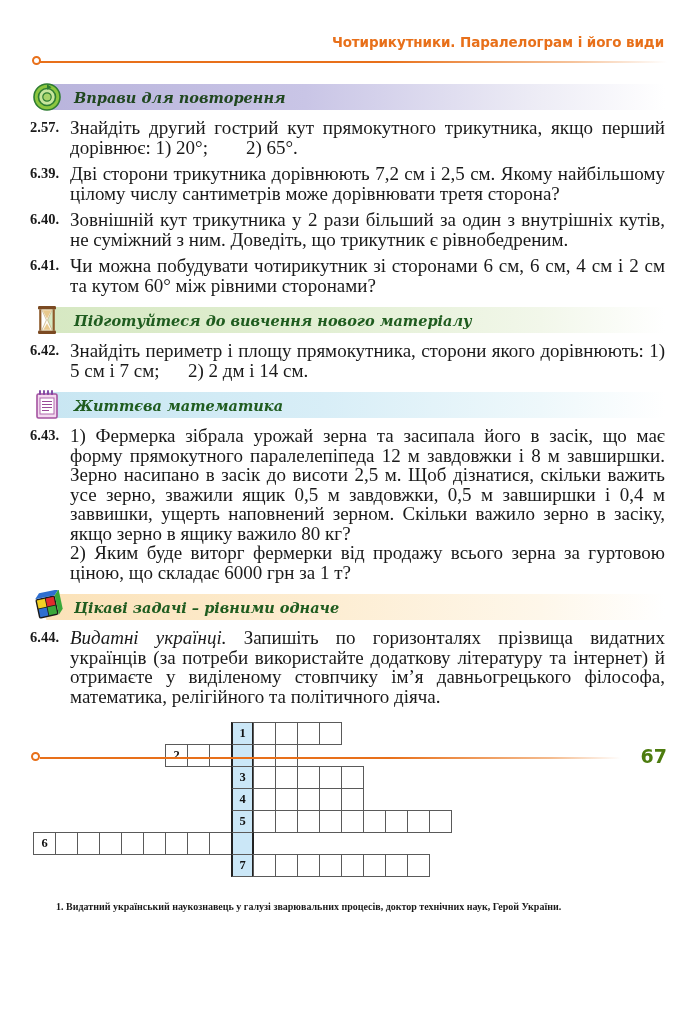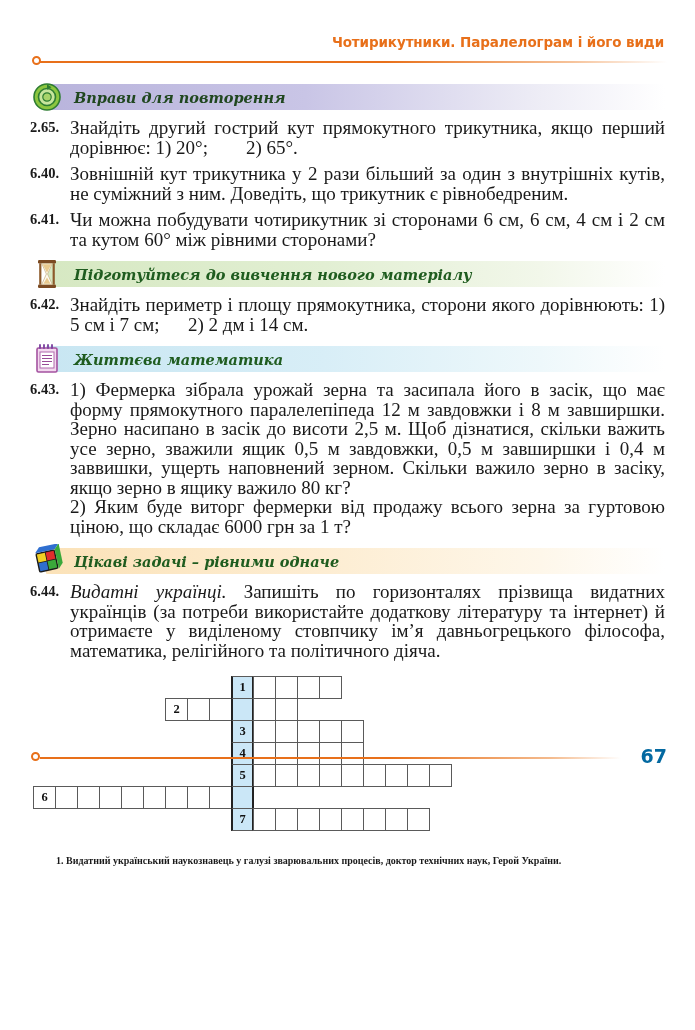--- a/index.html
+++ b/index.html
@@ -205,21 +205,21 @@
     background: #fff;
     box-sizing: border-box;
   }
   .page-num {
     position: absolute;
     right: 0;
     top: -3px;
     font-family: "DejaVu Sans", "Liberation Sans", sans-serif;
     font-size: 19px;
     font-weight: 700;
-    color: #0369a1;
+    color: #4d7c0f;
   }
 </style>
 </head>
 <body>
 
 <div class="page">
 
   <div class="running-head">Чотирикутники. Паралелограм і його види</div>
 
   <div class="rule-wrap">
@@ -234,26 +234,32 @@
         <circle cx="17" cy="17" r="13" fill="#8cc63f" stroke="#2e7d32" stroke-width="1.6"></circle>
         <circle cx="17" cy="17" r="8.5" fill="#c7e59c" stroke="#2e7d32" stroke-width="1.6"></circle>
         <circle cx="17" cy="17" r="4.2" fill="#a8d46a" stroke="#2e7d32" stroke-width="1.2"></circle>
         <path d="M17 4.2 L21.5 7.2 L17 9.8 Z" fill="#2e7d32"></path>
       </svg>
     </div>
     <div class="banner-title">Вправи для повторення</div>
   </div>
 
   <div class="ex">
-    <div class="ex-num">2.65.</div>
+    <div class="ex-num">2.57.</div>
     <div class="ex-body">
       <p>Знайдіть другий гострий кут прямокутного трикутника, якщо перший дорівнює: 1) 20°;&nbsp;&nbsp;&nbsp;&nbsp;&nbsp;&nbsp;&nbsp;&nbsp;2) 65°.</p>
     </div>
   </div>
 
+  <div class="ex">
+    <div class="ex-num">6.39.</div>
+    <div class="ex-body">
+      <p>Дві сторони трикутника дорівнюють 7,2 см і 2,5 см. Якому найбільшому цілому числу сантиметрів може дорівнювати третя сторона?</p>
+    </div>
+  </div>
 
   <div class="ex">
     <div class="ex-num">6.40.</div>
     <div class="ex-body">
       <p>Зовнішній кут трикутника у 2 рази більший за один з внутрішніх кутів, не суміжний з ним. Доведіть, що трикутник є рівнобедреним.</p>
     </div>
   </div>
 
   <div class="ex">
     <div class="ex-num">6.41.</div>

